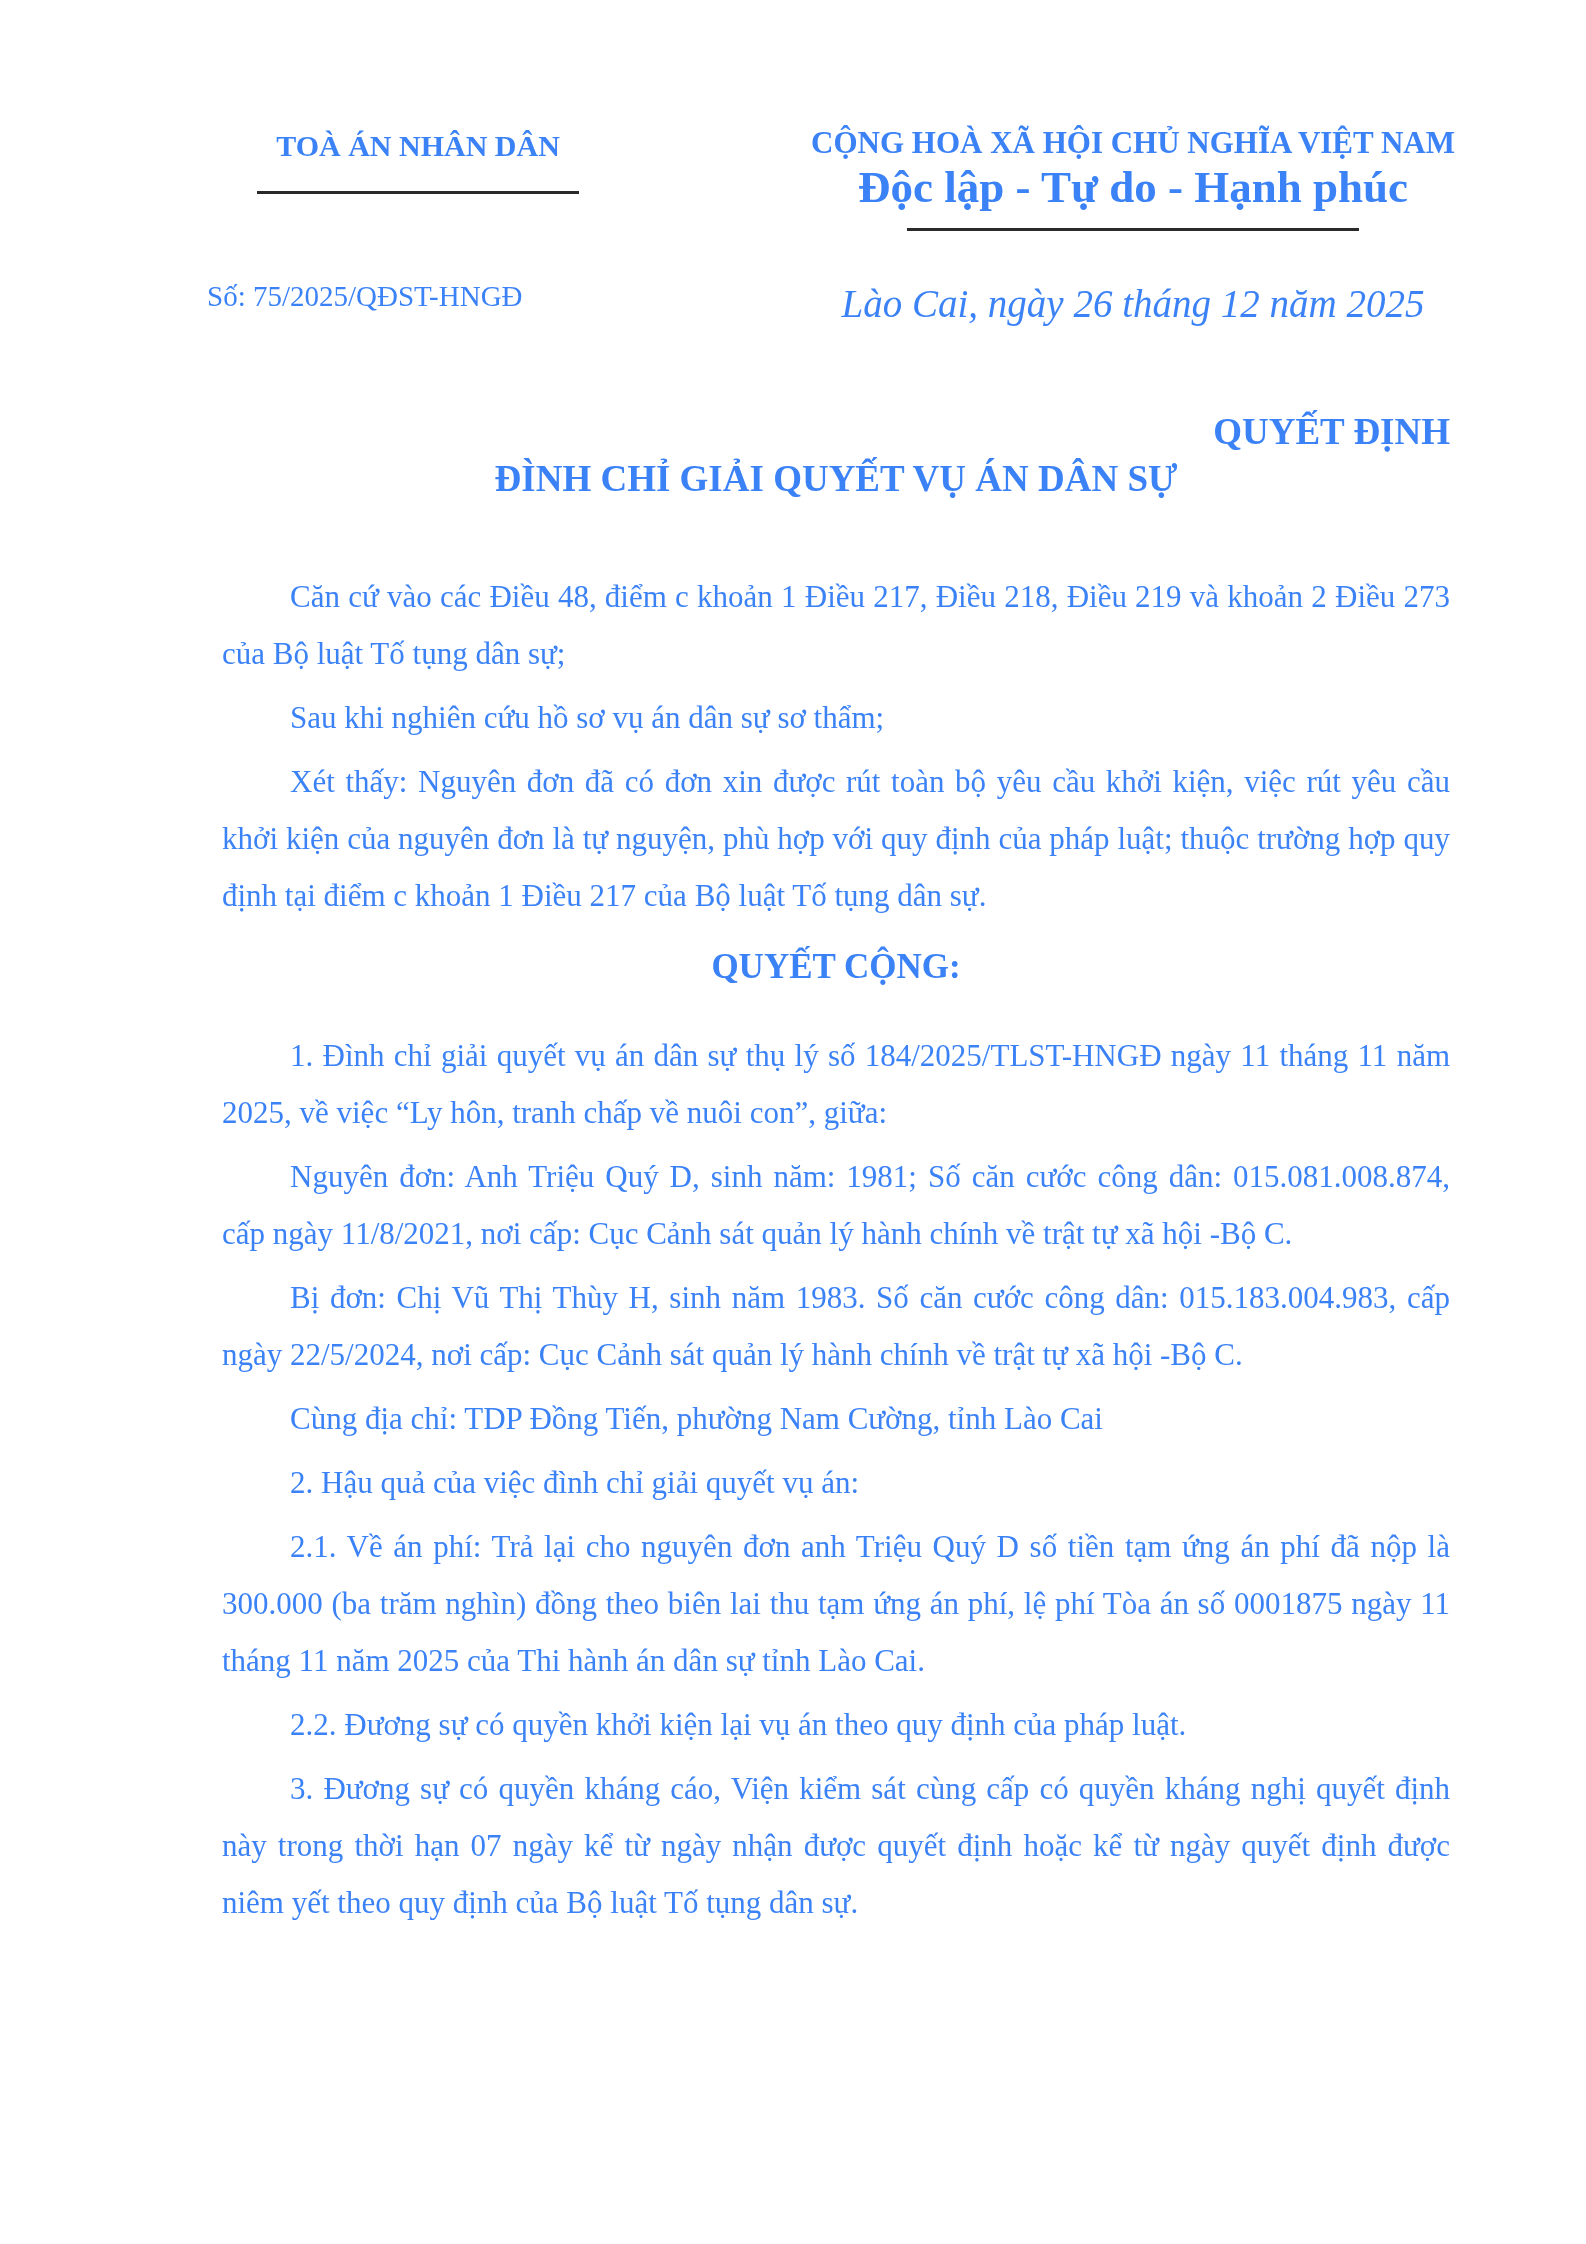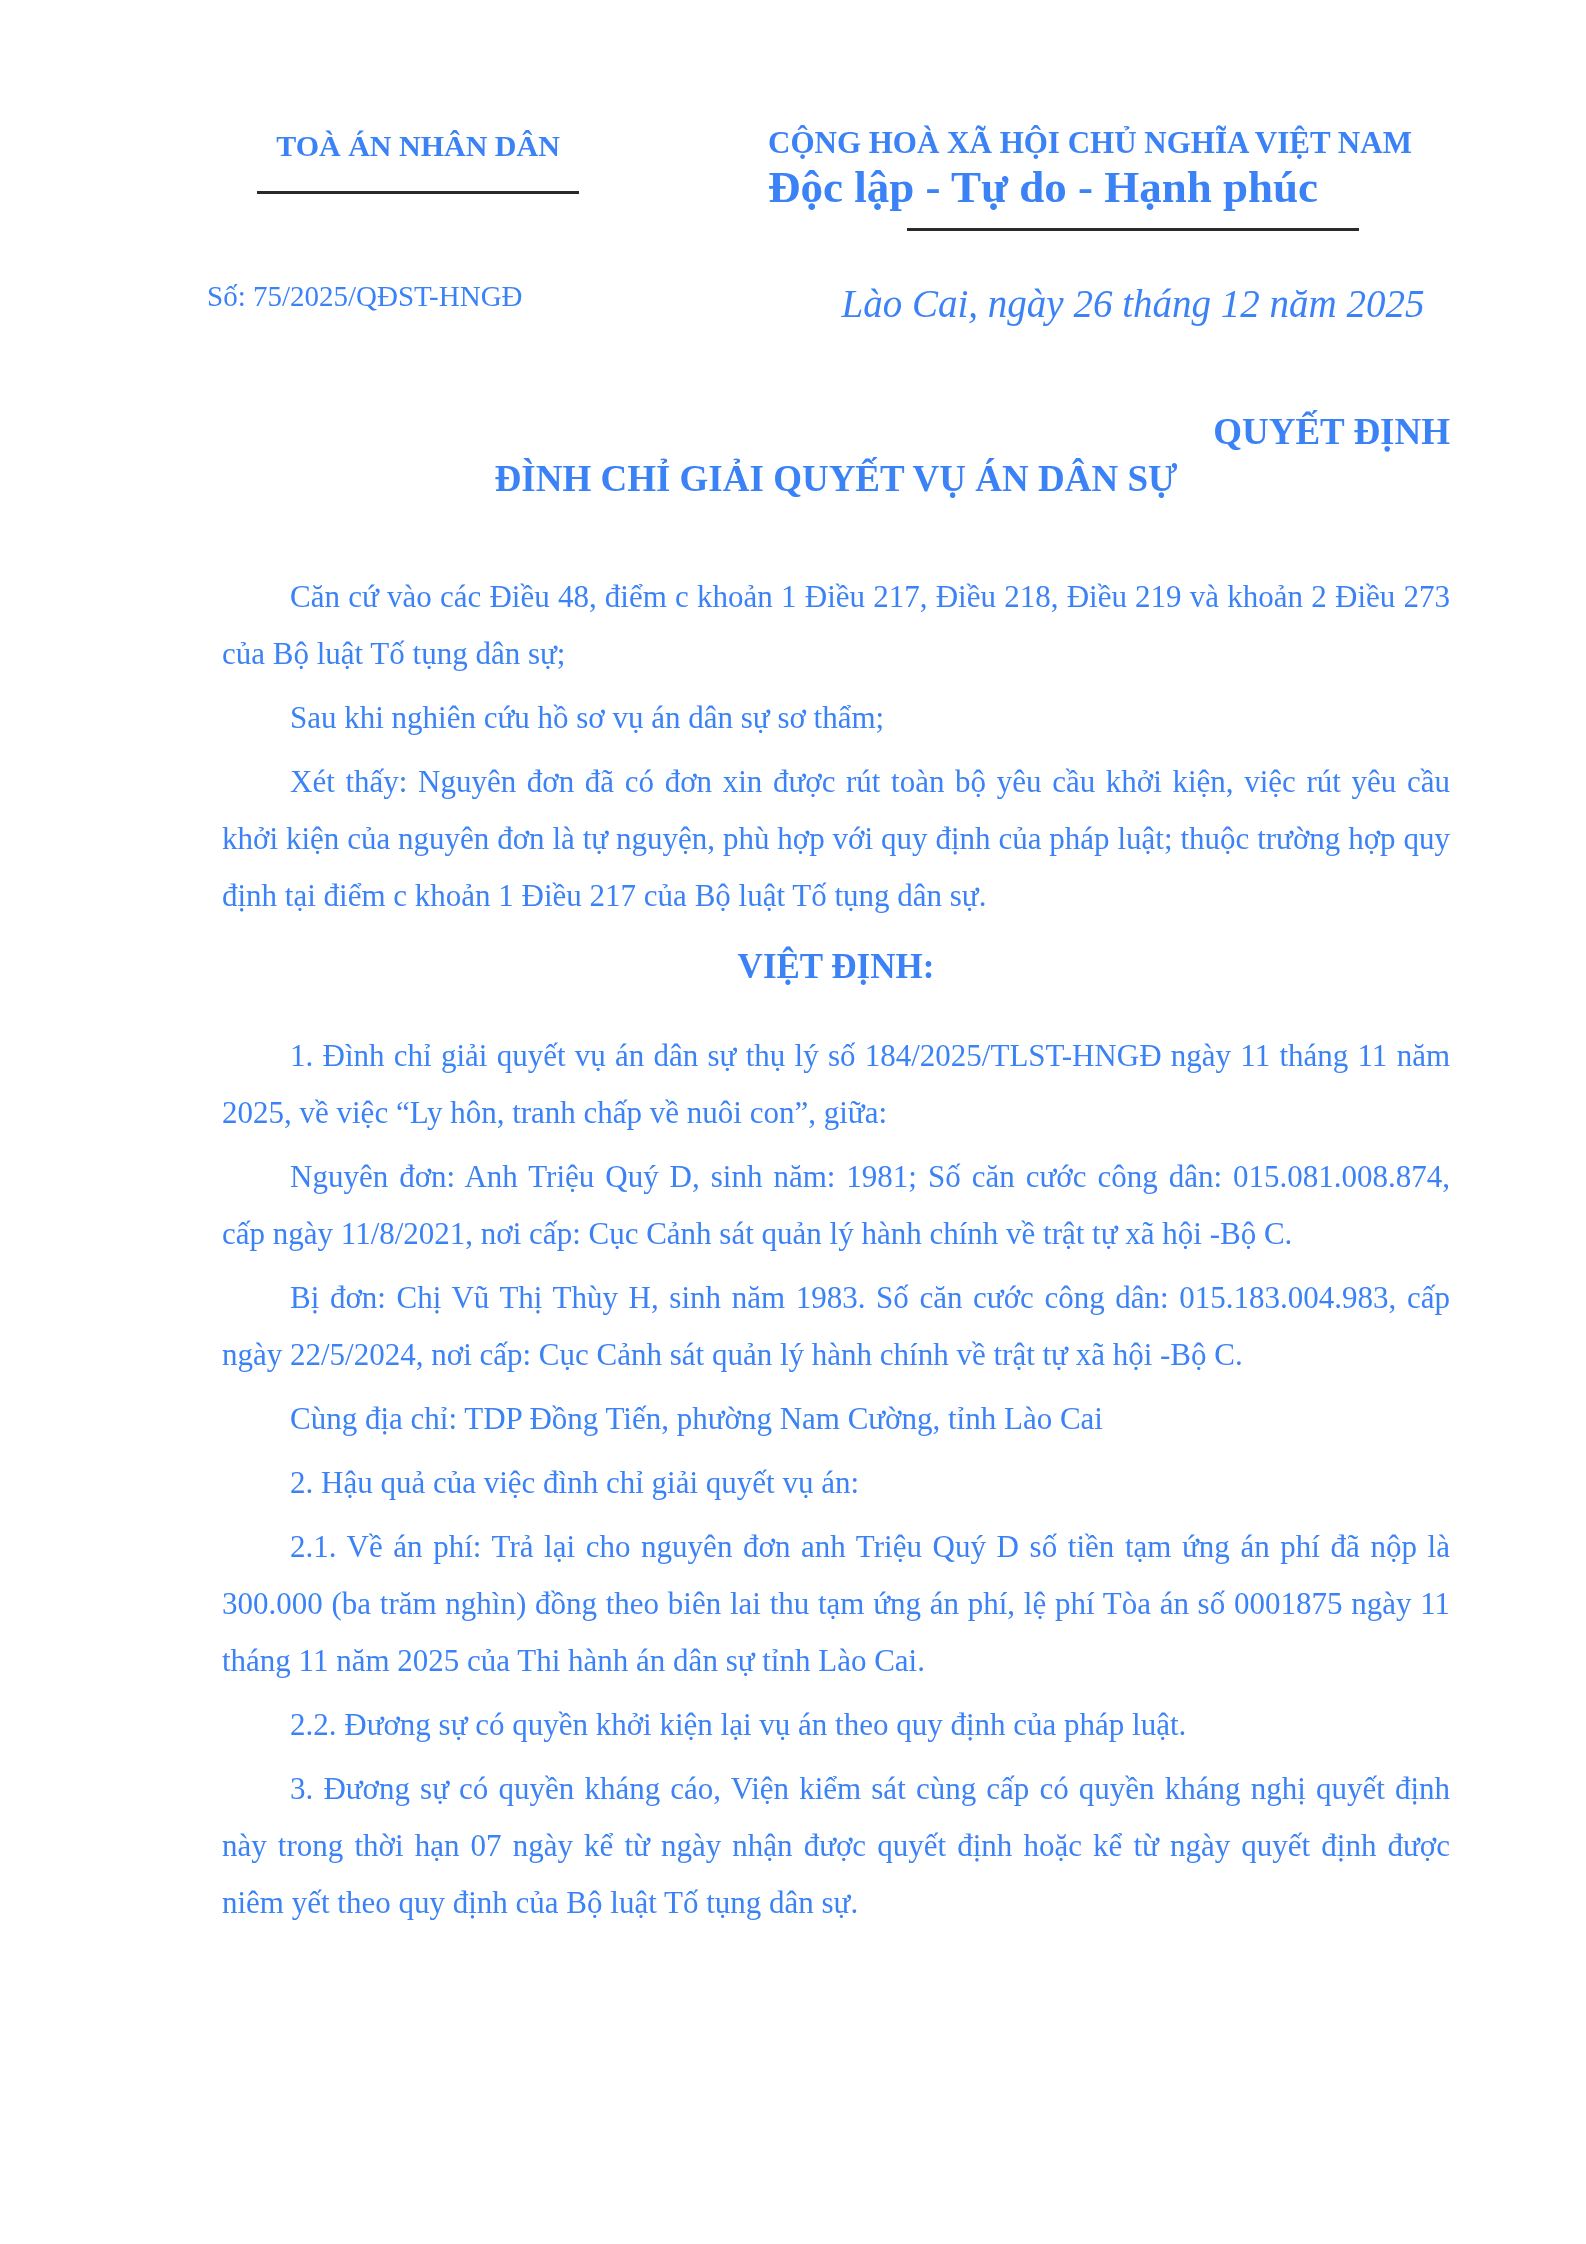--- a/index.html
+++ b/index.html
@@ -14,21 +14,21 @@
   }
   
   .hdr-left{
     position:absolute;left:222px;top:126px;width:392px;
     text-align:center;font-weight:bold;
   }
   .hdr-left .l1{font-size:30px;line-height:40px;}
   .hdr-left .l2{font-size:30px;line-height:40px;}
   .hdr-right{
     position:absolute;left:768px;top:122px;width:730px;
-    font-weight:bold;
+    text-align:center;font-weight:bold;
   }
   .hdr-right .l1{font-size:31px;line-height:42px;}
   .hdr-right .l2{font-size:45px;line-height:46px;}
   .rule{height:3px;background:#2a2a2a;border:0;margin:0 auto;}
   .rule-left{width:322px;margin-top:25px;}
   .rule-right{width:452px;margin-top:18px;}
   .doc-number{
     position:absolute;left:207px;top:276px;
     font-size:29px;line-height:40px;
   }
@@ -78,21 +78,21 @@
     <div class="t1">QUYẾT ĐỊNH</div>
     <div class="t2">ĐÌNH CHỈ GIẢI QUYẾT VỤ ÁN DÂN SỰ</div>
   </div>
 
   <div class="body">
     <div>
         <p class="para">Căn cứ vào các Điều 48, điểm c khoản 1 Điều 217, Điều 218, Điều 219 và khoản 2 Điều 273 của Bộ luật Tố tụng dân sự;</p>
         <p class="para">Sau khi nghiên cứu hồ sơ vụ án dân sự sơ thẩm;</p>
         <p class="para">Xét thấy: Nguyên đơn đã có đơn xin được rút toàn bộ yêu cầu khởi kiện, việc rút yêu cầu khởi kiện của nguyên đơn là tự nguyện, phù hợp với quy định của pháp luật; thuộc trường hợp quy định tại điểm c khoản 1 Điều 217 của Bộ luật Tố tụng dân sự.</p>
       </div>
-    <div class="decision-heading">VIỆT ĐỊNH:</div>
+    <div class="decision-heading">QUYẾT CỘNG:</div>
     <div>
         <p class="para">1. Đình chỉ giải quyết vụ án dân sự thụ lý số 184/2025/TLST-HNGĐ ngày 11 tháng 11 năm 2025, về việc “Ly hôn, tranh chấp về nuôi con”, giữa:</p>
         <p class="para">Nguyên đơn: Anh Triệu Quý D, sinh năm: 1981; Số căn cước công dân: 015.081.008.874, cấp ngày 11/8/2021, nơi cấp: Cục Cảnh sát quản lý hành chính về trật tự xã hội -Bộ C.</p>
         <p class="para">Bị đơn: Chị Vũ Thị Thùy H, sinh năm 1983. Số căn cước công dân: 015.183.004.983, cấp ngày 22/5/2024, nơi cấp: Cục Cảnh sát quản lý hành chính về trật tự xã hội -Bộ C.</p>
         <p class="para">Cùng địa chỉ: TDP Đồng Tiến, phường Nam Cường, tỉnh Lào Cai</p>
         <p class="para">2. Hậu quả của việc đình chỉ giải quyết vụ án:</p>
         <p class="para">2.1. Về án phí: Trả lại cho nguyên đơn anh Triệu Quý D số tiền tạm ứng án phí đã nộp là 300.000 (ba trăm nghìn) đồng theo biên lai thu tạm ứng án phí, lệ phí Tòa án số 0001875 ngày 11 tháng 11 năm 2025 của Thi hành án dân sự tỉnh Lào Cai.</p>
         <p class="para">2.2. Đương sự có quyền khởi kiện lại vụ án theo quy định của pháp luật.</p>
         <p class="para">3. Đương sự có quyền kháng cáo, Viện kiểm sát cùng cấp có quyền kháng nghị quyết định này trong thời hạn 07 ngày kể từ ngày nhận được quyết định hoặc kể từ ngày quyết định được niêm yết theo quy định của Bộ luật Tố tụng dân sự.</p>
       </div>

